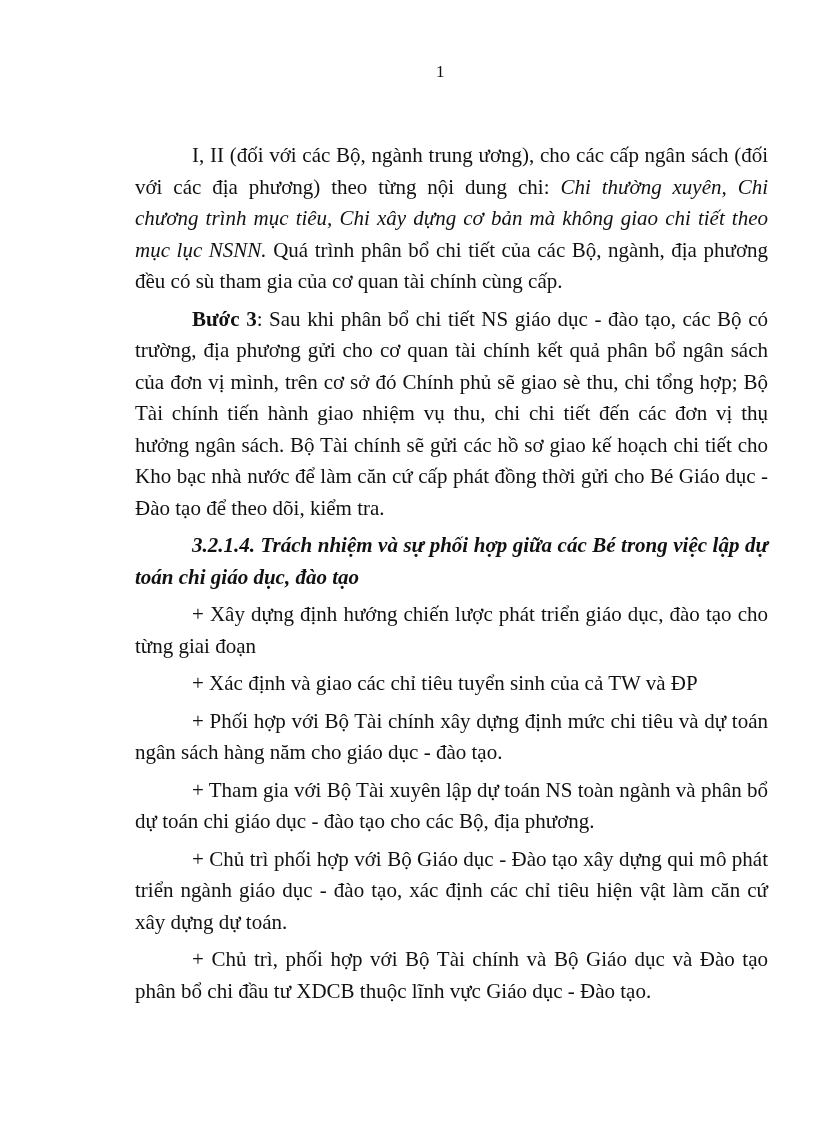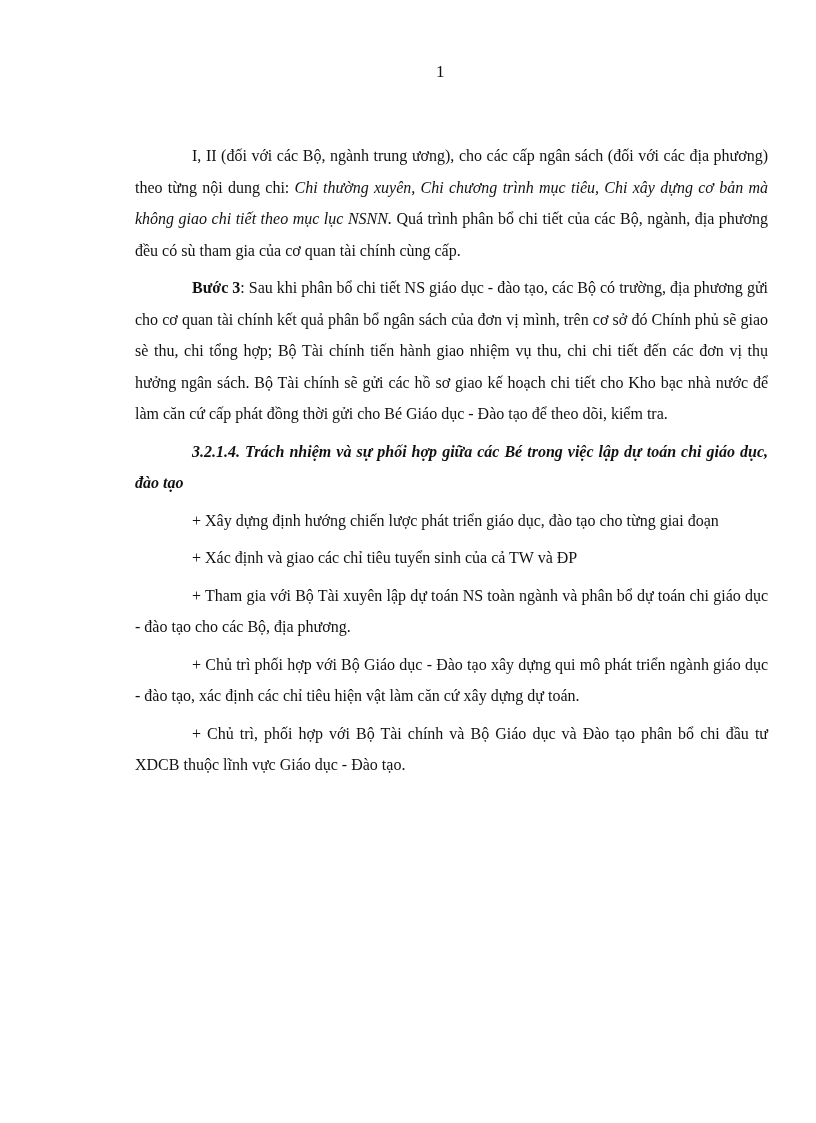--- a/index.html
+++ b/index.html
@@ -1,36 +1,37 @@
 <!DOCTYPE html>
 <html><head>
 <meta charset="utf-8">
 <style>
   html, body { margin:0; padding:0; background:#ffffff; }
   body { width:816px; height:1123px; position:relative; overflow:hidden;
          font-family:"Liberation Serif", serif; color:#111; }
   .pagenum { position:absolute; left:436px; top:62px; font-size:17px; }
   .content { position:absolute; left:135px; top:140px; width:633px;
-             font-size:16px; line-height:31.5px; text-align:justify; }
+             font-size:21px; line-height:31.5px; text-align:justify; }
   .p { margin:0 0 6px 0; text-indent:57px; }
   .it { font-style:italic; }
   .b { font-weight:bold; }
   .bi { font-weight:bold; font-style:italic; }
 </style>
 </head>
 <body>
 
 <div class="pagenum">1</div>
 
 <div class="content">
   <p class="p"><span>I, II (đối với các Bộ, ngành trung ương), cho các cấp ngân sách (đối với các địa phương) theo từng nội dung chi: </span><span class="it">Chi thường xuyên, Chi chương trình mục tiêu, Chi xây dựng cơ bản mà không giao chi tiết theo mục lục NSNN.</span><span> Quá trình phân bổ chi tiết của các Bộ, ngành, địa phương đều có sù tham gia của cơ quan tài chính cùng cấp.</span></p>
 
   <p class="p"><span class="b">Bước 3</span><span>: Sau khi phân bổ chi tiết NS giáo dục - đào tạo, các Bộ có trường, địa phương gửi cho cơ quan tài chính kết quả phân bổ ngân sách của đơn vị mình, trên cơ sở đó Chính phủ sẽ giao sè thu, chi tổng hợp; Bộ Tài chính tiến hành giao nhiệm vụ thu, chi chi tiết đến các đơn vị thụ hưởng ngân sách. Bộ Tài chính sẽ gửi các hồ sơ giao kế hoạch chi tiết cho Kho bạc nhà nước để làm căn cứ cấp phát đồng thời gửi cho Bé Giáo dục - Đào tạo để theo dõi, kiểm tra.</span></p>
 
   <p class="p bi">3.2.1.4. Trách nhiệm và sự phối hợp giữa các Bé trong việc lập dự toán chi giáo dục, đào tạo</p>
 
   <p class="p">+ Xây dựng định hướng chiến lược phát triển giáo dục, đào tạo cho từng giai  đoạn</p>
   <p class="p">+ Xác định và giao các chỉ tiêu tuyển sinh của cả TW và ĐP</p>
+  <p class="p">+ Phối hợp với Bộ Tài chính xây dựng định mức chi tiêu và dự toán ngân sách hàng năm cho giáo dục - đào tạo.</p>
   <p class="p">+ Tham gia với Bộ Tài xuyên lập dự toán NS toàn ngành và phân bổ dự toán chi giáo dục - đào tạo cho các Bộ, địa phương.</p>
 
   <p class="p">+ Chủ trì phối hợp với Bộ Giáo dục - Đào tạo xây dựng qui mô phát triển ngành giáo dục - đào tạo, xác định các chỉ tiêu hiện vật làm căn cứ xây dựng dự toán.</p>
   <p class="p">+ Chủ trì, phối hợp với Bộ Tài chính và Bộ Giáo dục và Đào tạo phân bổ chi đầu tư XDCB thuộc lĩnh vực Giáo dục - Đào tạo.</p>
 </div>
 
 </body></html>

